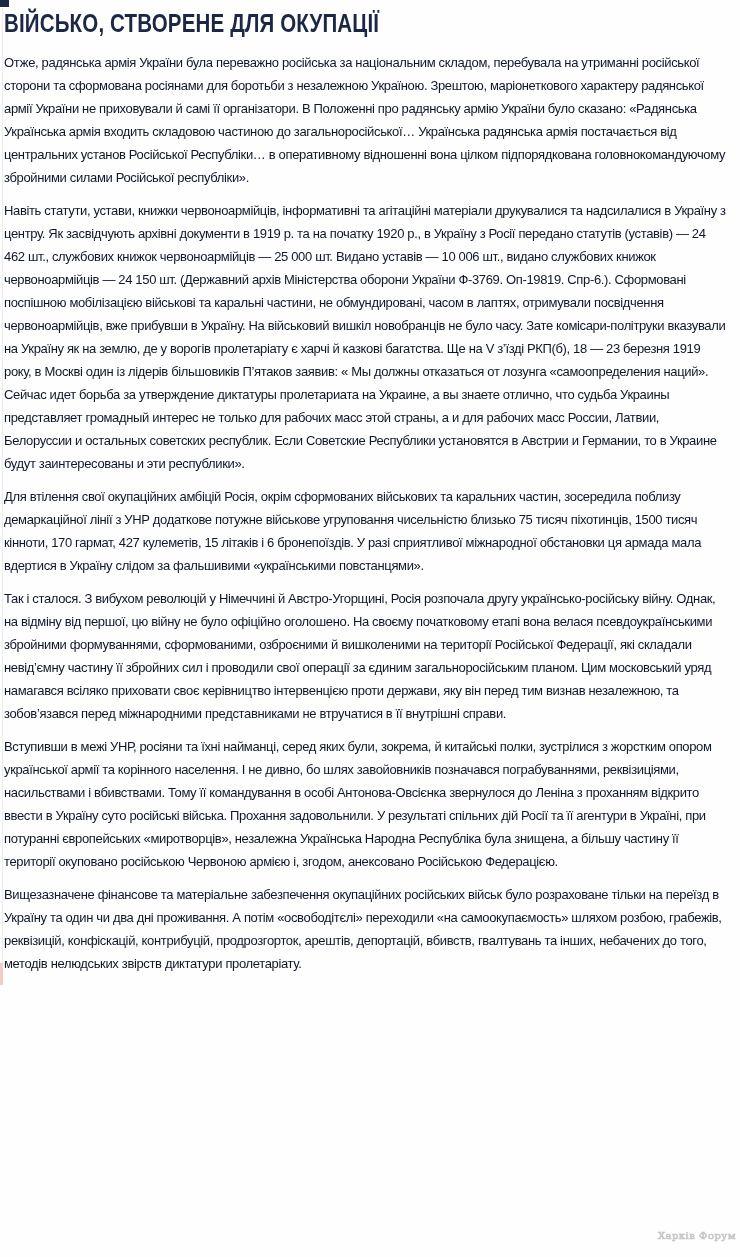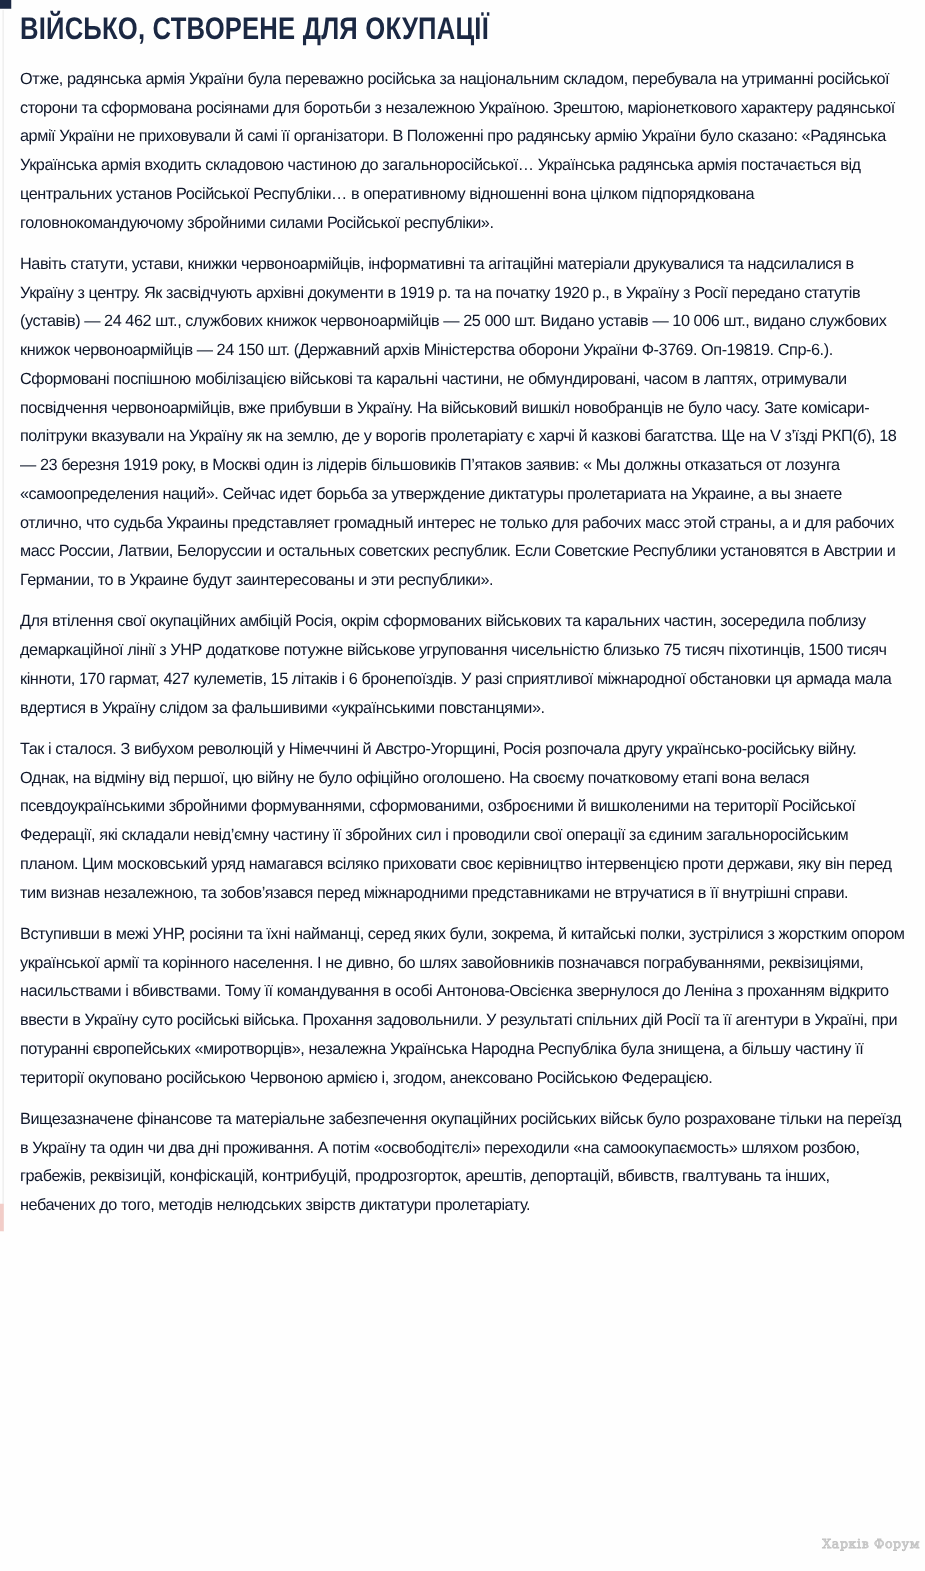--- a/index.html
+++ b/index.html
@@ -12,21 +12,21 @@
     height: 1257px;
     position: relative;
     overflow: hidden;
     font-family: "Liberation Sans", sans-serif;
   }
   .page {
     position: relative;
     width: 740px;
     height: 985px;
     box-sizing: border-box;
-    padding: 6px 14px 0 16px;
+    padding: 6px 14px 0 4px;
   }
   .edge-line {
     position: absolute;
     left: 2px;
     top: 8px;
     bottom: 0;
     width: 1px;
     background: #ececec;
   }
   .corner-mark {

